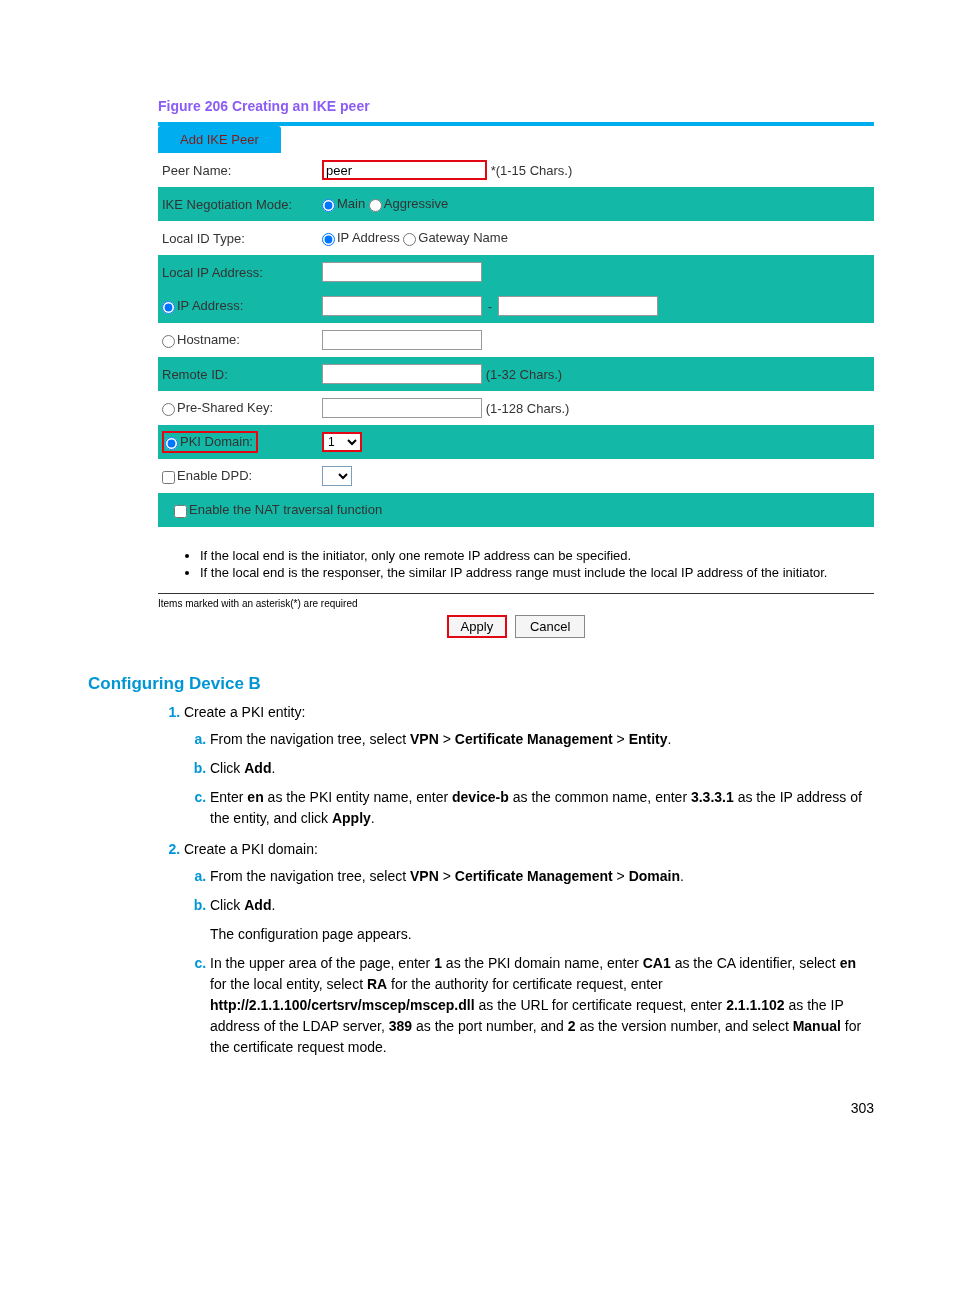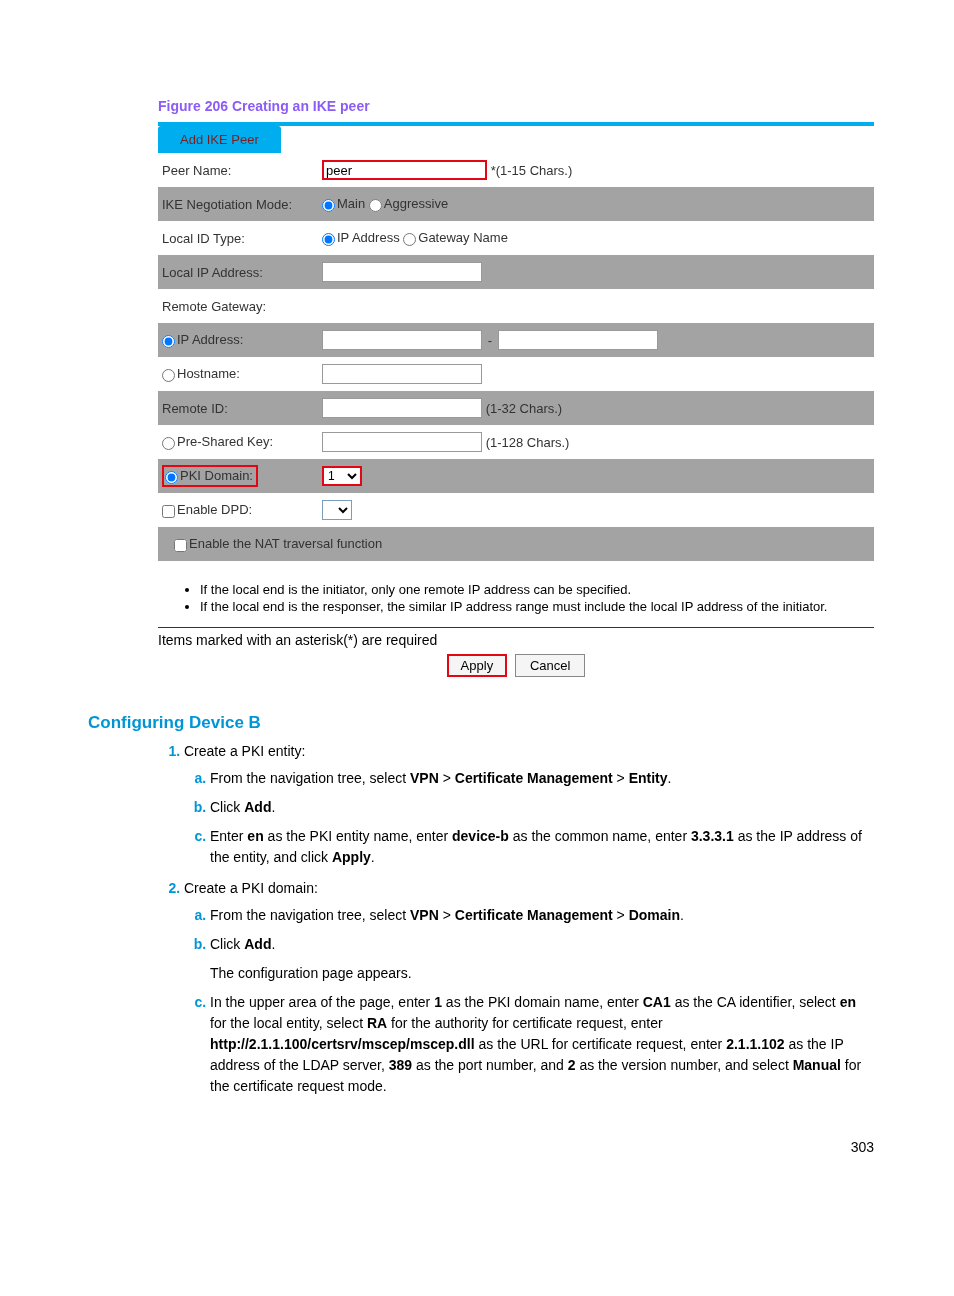--- a/index.html
+++ b/index.html
@@ -37,21 +37,21 @@
     border-top-right-radius: 3px;
   }
   .form-table {
     width: 100%;
     border-collapse: collapse;
   }
   .form-table tr {
     height: 34px;
   }
   .form-table tr.alt {
-    background: #a3a3a3;
+    background: #14b8a6;
   }
   .form-table td {
     font-size: 13px;
     color: #333;
     padding: 3px 4px;
     vertical-align: middle;
   }
   .label-col {
     width: 152px;
   }
@@ -92,21 +92,21 @@
   .notes li {
     margin-bottom: 2px;
   }
   .hr {
     margin: 4px 0 2px 70px;
     border: none;
     border-top: 1px solid #333;
   }
   .reqnote {
     margin-left: 70px;
-    font-size: 14px;
+    font-size: 10px;
     padding-top: 2px;
   }
   .btn-row {
     margin-left: 70px;
     text-align: center;
     padding: 6px 0 0 0;
   }
   .btn {
     display: inline-block;
     border: 1px solid #888;
@@ -194,24 +194,20 @@
       <tr>
         <td class="label-col">Local ID Type:</td>
         <td>
           <input type="radio" class="radio" checked="" style=""><span>IP Address</span>
           <input type="radio" class="radio" style=""><span>Gateway Name</span>
         </td>
       </tr>
       <tr class="alt">
         <td class="label-col">Local IP Address:</td>
         <td><input class="text-input" style="width: 160px;"></td>
-      </tr>
-      <tr>
-        <td class="label-col">Remote Gateway:</td>
-        <td></td>
       </tr>
       <tr class="alt">
         <td class="label-col indent-label">
           <input type="radio" class="radio" checked="" style=""><span>IP Address:</span>
         </td>
         <td>
           <input class="text-input" style="width: 160px;">
           <span class="dash">-</span>
           <input class="text-input" style="width: 160px;">
         </td>

